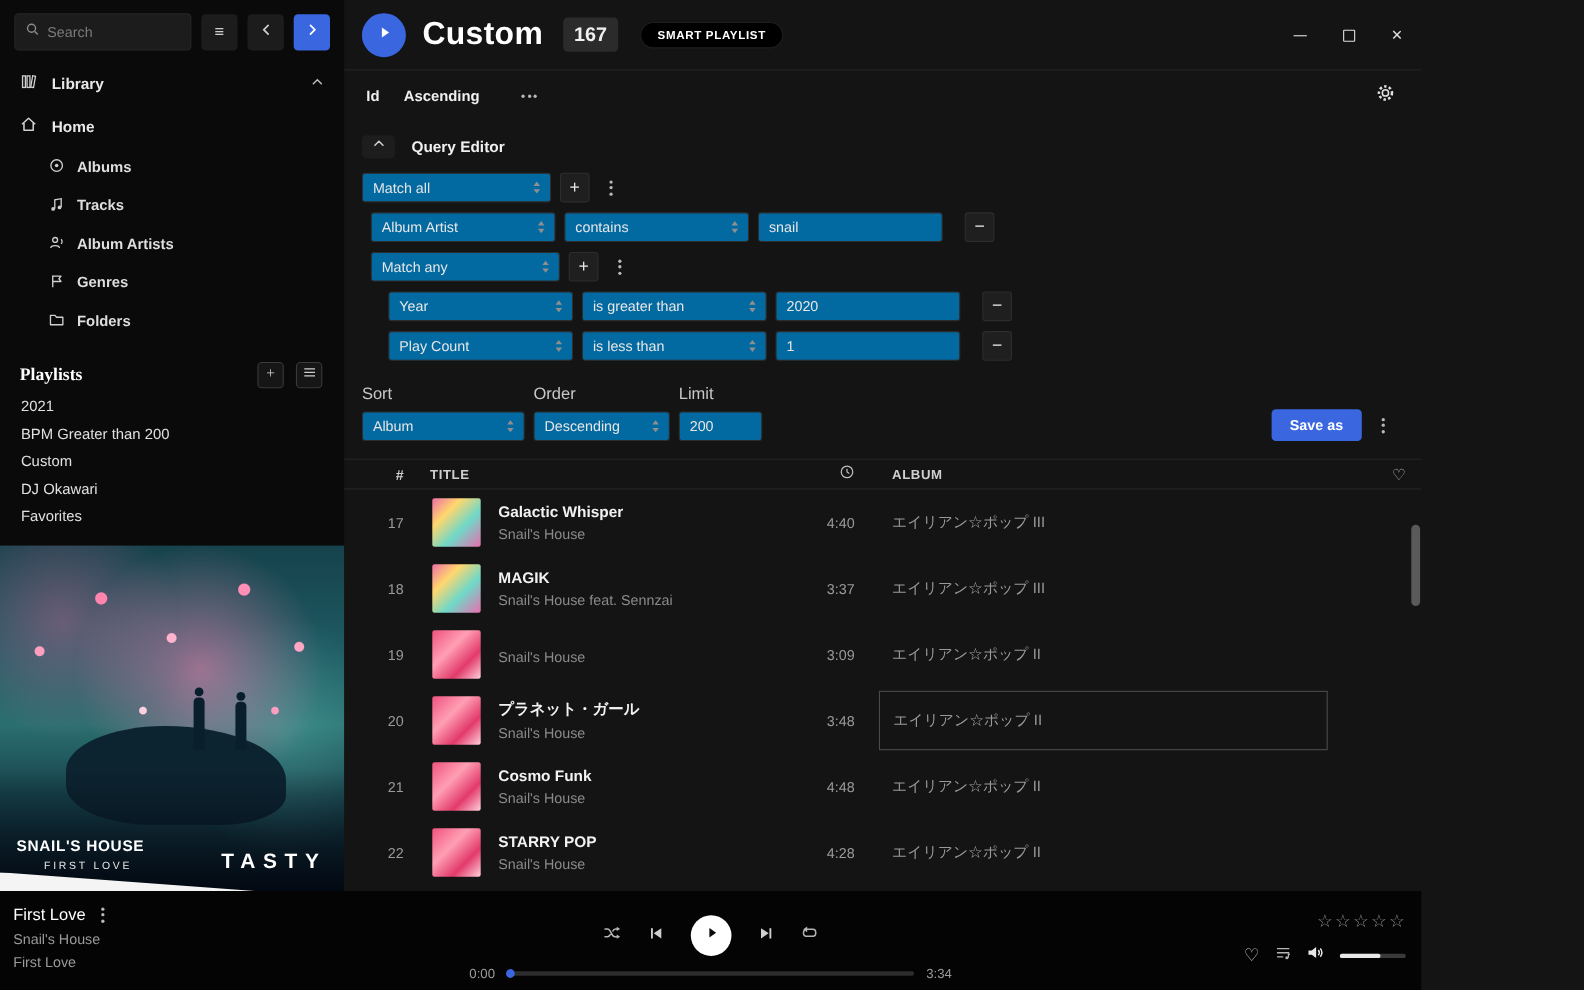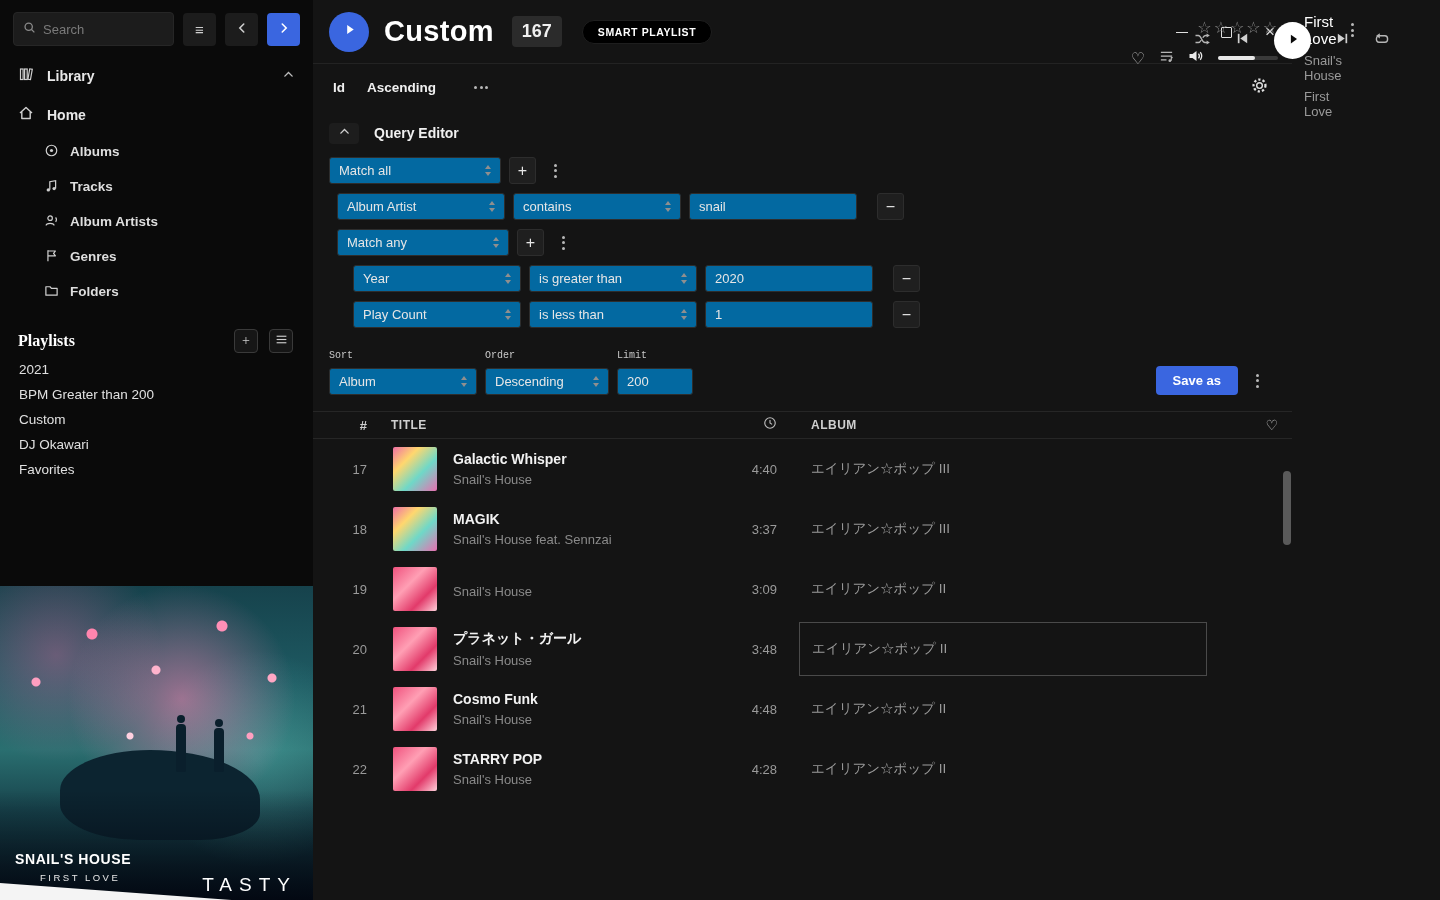--- a/index.html
+++ b/index.html
@@ -1,18 +1,18 @@
 <!DOCTYPE html>
 <html><head>
 <meta charset="utf-8">
 <style>
   *{margin:0;padding:0;box-sizing:border-box;}
   html,body{width:1440px;height:900px;overflow:hidden;background:#141414;color:#e8e8e8;
     font-family:"Liberation Sans",sans-serif;}
-  .app{display:flex;flex-direction:row;width:1292px;height:900px;}
+  .app{display:flex;flex-direction:column;width:1292px;height:900px;}
   .body-row{display:flex;flex:1;min-height:0;}
 
   
   .sidebar{width:313px;background:#0a0a0a;position:relative;flex-shrink:0;display:flex;flex-direction:column;}
   .sb-top{display:flex;align-items:center;gap:9px;padding:12px 13px 10px 13px;}
   .search-box{width:163px;height:34px;background:#1c1c1c;border:1px solid #262626;border-radius:4px;
     display:flex;align-items:center;padding:0 9px;gap:7px;}
   .search-box input{background:transparent;border:none;outline:none;color:#cfcfcf;font-size:13px;width:110px;
     font-family:"Liberation Sans",sans-serif;}
   .search-box input::placeholder{color:#7a7a7a;}
@@ -48,21 +48,21 @@
   .fig{position:absolute;bottom:128px;width:10px;height:48px;background:#0a1f2c;border-radius:4px 4px 2px 2px;}
   .fig::before{content:"";position:absolute;top:-9px;left:1px;width:8px;height:8px;border-radius:50%;background:#0a1f2c;}
   .fig.a{left:176px;}
   .fig.b{left:214px;height:44px;bottom:128px;}
   .artwork .shade{position:absolute;left:0;bottom:0;width:100%;height:110px;
     background:linear-gradient(180deg,transparent,rgba(0,0,10,.72));}
   .artwork .wedge{position:absolute;left:0;bottom:0;width:100%;height:17px;background:#f4f4f4;
     clip-path:polygon(0 0,0 100%,74% 100%);}
   .art-artist{position:absolute;left:15px;bottom:33px;font-size:14px;font-weight:bold;color:#fff;letter-spacing:.6px;}
   .art-album{position:absolute;left:40px;bottom:17px;font-size:9.5px;color:#e8e8e8;letter-spacing:2.5px;}
-  .art-brand{position:absolute;right:16px;bottom:4px;font-size:19px;font-weight:normal;color:#fff;letter-spacing:7px;}
+  .art-brand{position:absolute;right:16px;bottom:15px;font-size:19px;font-weight:bold;color:#fff;letter-spacing:7px;}
 
   
   main{flex:1;min-width:0;display:flex;flex-direction:column;position:relative;background:#141414;}
   .page-header{height:64px;border-bottom:1px solid #232323;display:flex;align-items:center;padding-left:16px;position:relative;}
   .big-play{width:40px;height:40px;border-radius:50%;background:#3a66e0;display:flex;align-items:center;justify-content:center;flex-shrink:0;}
   .page-title{font-size:29px;font-weight:800;color:#fff;margin-left:15px;letter-spacing:.3px;}
   .count-badge{background:#2b2b2b;border-radius:4px;padding:5px 10px;font-size:18px;font-weight:bold;color:#f0f0f0;margin-left:18px;}
   .type-pill{background:#000;border:1px solid #1e1e1e;border-radius:12px;padding:5px 15px;font-size:10.5px;
     font-weight:bold;color:#fff;letter-spacing:.6px;margin-left:20px;}
   .win-controls{position:absolute;right:0;top:0;height:64px;display:flex;align-items:center;gap:0;}
@@ -97,21 +97,21 @@
   .tinput input{background:transparent;border:none;outline:none;color:#e6e6e6;font-size:13px;width:100%;
     font-family:"Liberation Sans",sans-serif;}
   .w172{width:172px;} .w168{width:168px;} .w148{width:148px;} .w124{width:124px;} .w76{width:76px;}
   .mini-btn{width:27px;height:27px;background:#1f1f1f;border:1px solid #2d2d2d;border-radius:3px;
     display:flex;align-items:center;justify-content:center;color:#e6e6e6;font-size:16px;flex-shrink:0;}
   .ghost-btn{width:22px;height:27px;display:flex;align-items:center;justify-content:center;}
   .minus-gap{margin-left:12px;}
 
   .sort-row{display:flex;align-items:flex-end;padding:0 24px 0 16px;margin-top:22px;gap:8px;}
   .field-group{display:flex;flex-direction:column;gap:7px;}
-  .field-label{font-size:10px;color:#c8c8c8;font-family:Liberation Mono, monospace;}
+  .field-label{font-size:15px;color:#c8c8c8;}
   .save-btn{background:#3a66e0;color:#fff;font-size:13px;font-weight:bold;border-radius:4px;
     padding:0 17px;height:29px;display:flex;align-items:center;margin-left:8px;}
 
   
   .table{margin-top:16px;flex:1;min-height:0;display:flex;flex-direction:column;position:relative;}
   .thead,.trow{display:grid;grid-template-columns:64px 60px minmax(0,1fr) 90px 462px 51px;align-items:center;}
   .thead{height:28px;border-top:1px solid #262626;border-bottom:1px solid #262626;color:#cfcfcf;}
   .th-num{text-align:right;padding-right:10px;font-size:13px;font-weight:bold;}
   .th-title{grid-column:2 / 4;padding-left:14px;font-size:12px;font-weight:bold;letter-spacing:.5px;display:flex;align-items:center;}
   .th-clock{display:flex;justify-content:flex-end;padding-right:2px;grid-column:4;}
@@ -627,20 +627,27 @@
             </svg></span>
       </span>
       <span class="tr-btn">
         <span><svg viewBox="0 0 16 16" width="16" height="16">
               <path d="M5 4.8 H11 C12.8 4.8 13.6 6.3 13.6 8 C13.6 9.7 12.8 11.2 11 11.2 H5 C3.2 11.2 2.4 9.7 2.4 8 C2.4 6.8 2.9 5.7 3.9 5.2" fill="none" stroke="#b5b5b5" stroke-width="1.4"></path>
               <polygon points="5.8,2.2 5.8,7.4 2.2,4.8" fill="#b5b5b5"></polygon>
             </svg></span>
       </span>
     </div>
 
+    <div class="progress-row">
+      <span class="time left">0:00</span>
+      <div class="track-bar">
+        <span class="playhead"></span>
+      </div>
+      <span class="time right">3:34</span>
+    </div>
 
     <div class="rating">
       <span>☆</span>
       <span>☆</span>
       <span>☆</span>
       <span>☆</span>
       <span>☆</span>
     </div>
 
     <div class="right-ctl">

